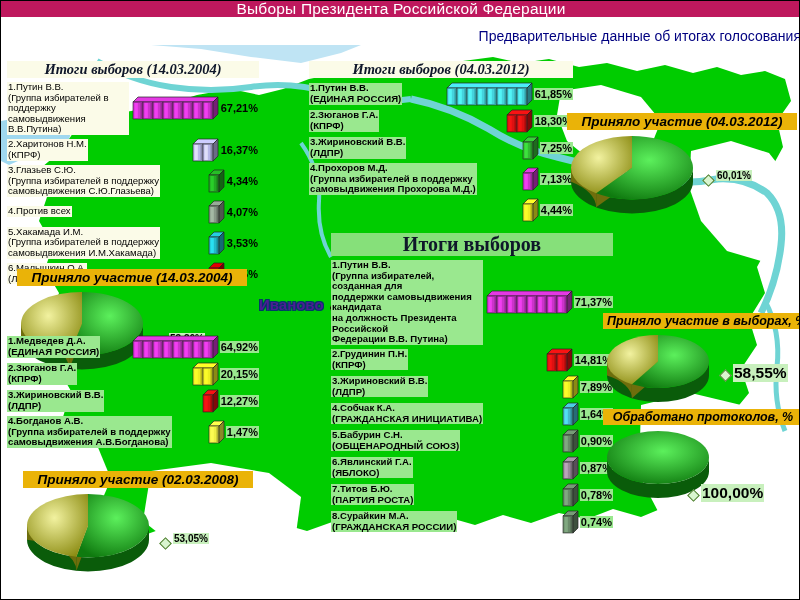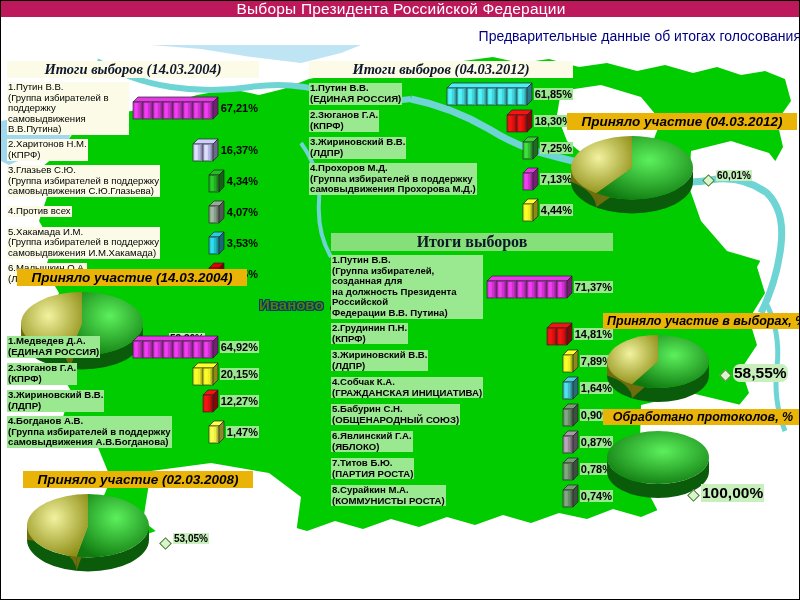--- a/index.html
+++ b/index.html
@@ -20,21 +20,21 @@
   .subtitle span{color:#000080;font-size:14px;}
 
   
   .maplayer{position:absolute;left:0;top:44px;width:800px;height:556px;overflow:hidden;}
   .maplayer svg{position:absolute;left:0;top:-44px;}
 
   
   .panel{position:absolute;}
   .phead{font-style:italic;font-weight:bold;font-size:14.5px;color:#0f172a;
          background:#fbfbe8;text-align:center;padding:0 6px;white-space:nowrap;font-family:Liberation Serif, serif;}
-  .phead.green{background:#86e07a;font-style:normal;font-size:16px;}
+  .phead.green{background:#86e07a;font-style:normal;font-size:20px;}
 
   .rowlist{margin-top:4px;}
   .crow{display:flex;align-items:center;margin-bottom:3px;}
   .clabel{font-size:9.6px;line-height:10.6px;color:#000;font-weight:bold;
           background:#9ae88f;padding:0 1px;}
   .clabel.cream{background:#fbfbe8;font-weight:normal;}
   .cbarwrap{display:flex;align-items:center;margin-left:auto;padding-left:3px;}
   .cval{font-size:11px;font-weight:bold;color:#000;background:#9ae88f;padding:0 1px;
         white-space:nowrap;margin-left:1px;}
   .cval.cream{background:transparent;}
@@ -47,21 +47,21 @@
   .pieblock{position:absolute;}
   .pietitle{font-style:italic;font-weight:bold;font-size:13.5px;color:#000;
             background:#eab308;padding:1px 4px;white-space:nowrap;text-align:center;}
   .pietitle.sm{font-size:12.5px;}
   .pieval{position:absolute;font-size:10px;font-weight:bold;color:#000;background:#c8f0bd;
           padding:0 1px;white-space:nowrap;}
   .pieval.big{font-size:15.5px;}
   .piedot{position:absolute;width:7px;height:7px;background:#d9f5cf;
           border:1px solid #4a7a2a;transform:rotate(45deg);}
 
-  .citylabel{position:absolute;font-size:15px;font-weight:bold;color:#4d7c0f;
+  .citylabel{position:absolute;font-size:15px;font-weight:bold;color:#4c1d95;
              text-shadow:-1px -1px 0 #003a66,1px -1px 0 #003a66,-1px 1px 0 #003a66,
                           1px 1px 0 #003a66;white-space:nowrap;}
   .citydot{position:absolute;width:6px;height:6px;border-radius:50%;background:#ffff00;
            border:1px solid #000;}
 </style>
 </head>
 <body>
 
 <div id="stage">
 
@@ -537,20 +537,21 @@
     <div class="pieval" style="left:149px;top:57px;">60,01%</div>
   </div>
 
   <div class="panel" style="left:330px;top:232px;width:282px;">
     <div class="phead green">Итоги выборов</div>
     <div class="rowlist">
         <div class="crow">
           <div class="clabel">
             <div>1.Путин В.В.</div>
             <div>(Группа избирателей, созданная для</div>
+            <div>поддержки самовыдвижения кандидата</div>
             <div>на должность Президента Российской</div>
             <div>Федерации В.В. Путина)</div>
           </div>
           <div class="cbarwrap">
             <span class="bar">
               <svg width="87" height="24" viewBox="0 0 87 24">
                 <path d="M1,6 L6,1 L86,1 L81,6 Z" fill="#e439e4" stroke="#222" stroke-width="0.7"></path>
                 <rect x="1" y="6" width="10" height="17" fill="#cc33cc" stroke="#222" stroke-width="0.6"></rect>
                 <rect x="2.5" y="7" width="3.3000000000000003" height="15" fill="#ff41ff" opacity="0.75"></rect>
                 <rect x="8.5" y="7" width="2" height="15" fill="#761e76" opacity="0.6"></rect>
@@ -688,21 +689,21 @@
                 <rect x="8.5" y="7" width="2" height="15" fill="#3d503d" opacity="0.6"></rect>
                 <path d="M11,6 L16,1 L16,18 L11,23 Z" fill="#3d503d" stroke="#222" stroke-width="0.7"></path>
               </svg>
             </span>
             <span class="cval">0,78%</span>
           </div>
         </div>
         <div class="crow">
           <div class="clabel">
             <div>8.Сурайкин М.А.</div>
-            <div>(КОММУНИСТЫ РОСТА)</div>
+            <div>(ГРАЖДАНСКАЯ РОССИИ)</div>
           </div>
           <div class="cbarwrap">
             <span class="bar">
               <svg width="17" height="24" viewBox="0 0 17 24">
                 <path d="M1,6 L6,1 L16,1 L11,6 Z" fill="#779b77" stroke="#222" stroke-width="0.7"></path>
                 <rect x="1" y="6" width="10" height="17" fill="#6a8a6a" stroke="#222" stroke-width="0.6"></rect>
                 <rect x="2.5" y="7" width="3.3000000000000003" height="15" fill="#88b188" opacity="0.75"></rect>
                 <rect x="8.5" y="7" width="2" height="15" fill="#3d503d" opacity="0.6"></rect>
                 <path d="M11,6 L16,1 L16,18 L11,23 Z" fill="#3d503d" stroke="#222" stroke-width="0.7"></path>
               </svg>
@@ -726,21 +727,21 @@
               <stop offset="100%" stop-color="#8a8a10"></stop>
      </radialGradient>
    </defs>
           <path d="M4,32.519999999999996 A51,26.52 0 0 0 106,32.519999999999996 L106,46.519999999999996 A51,26.52 0 0 1 4,46.519999999999996 Z" fill="#0a5c0a"></path>
           <path d="M55,32.519999999999996 L28.901106994168398,55.304355175393695 L28.901106994168398,69.3043551753937 L55,46.519999999999996 Z" fill="#6e6e0c"></path>
           <path d="M4,32.519999999999996 A51,26.52 0 0 1 28.901106994168398,55.304355175393695 L28.901106994168398,69.3043551753937 A51,26.52 0 0 0 4,46.519999999999996 Z" fill="#6e6e0c"></path>
           <path d="M55,32.519999999999996 L55,5.9999999999999964 A51,26.52 0 1 1 28.901106994168398,55.304355175393695 Z" fill="url(#g1105855)"></path>
           <path d="M55,32.519999999999996 L28.901106994168398,55.304355175393695 A51,26.52 0 0 1 55,5.9999999999999964 Z" fill="url(#y1105855)"></path>
         </svg></div>
     <div class="piedot" style="left:118px;top:58px;"></div>
-    <div class="pieval big" style="left:130px;top:51px;border-radius:7px;">58,55%</div>
+    <div class="pieval big" style="left:130px;top:51px;">58,55%</div>
   </div>
 
   <div class="pieblock" style="left:602px;top:408px;width:200px;">
     <div class="pietitle sm">Обработано протоколов, %</div>
     <div class="piecanvas"><svg width="110" height="81.03999999999999" viewBox="0 0 110 81.03999999999999">
    <defs>
      <radialGradient id="g11010000" cx="55%" cy="38%" r="68%">
        <stop offset="0%" stop-color="#5cf05c"></stop>
               <stop offset="100%" stop-color="#0f7a0f"></stop>
      </radialGradient>

